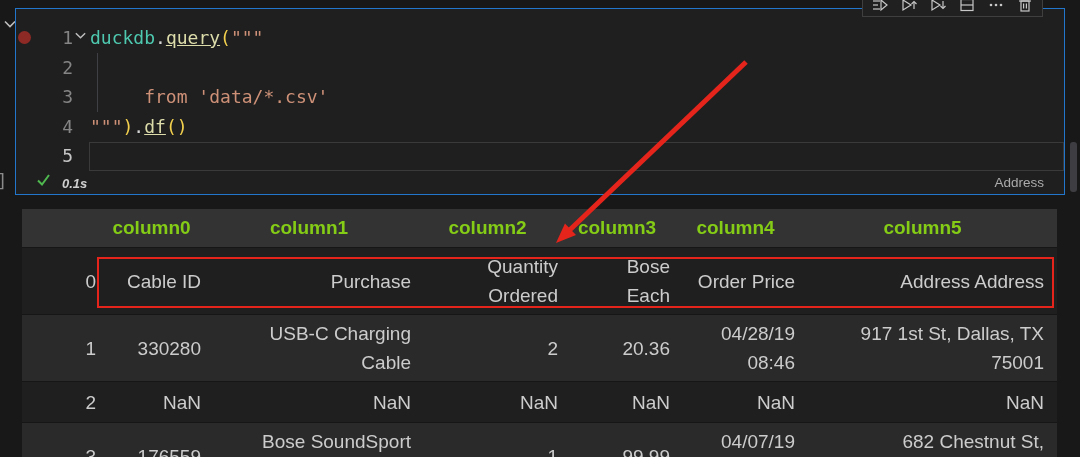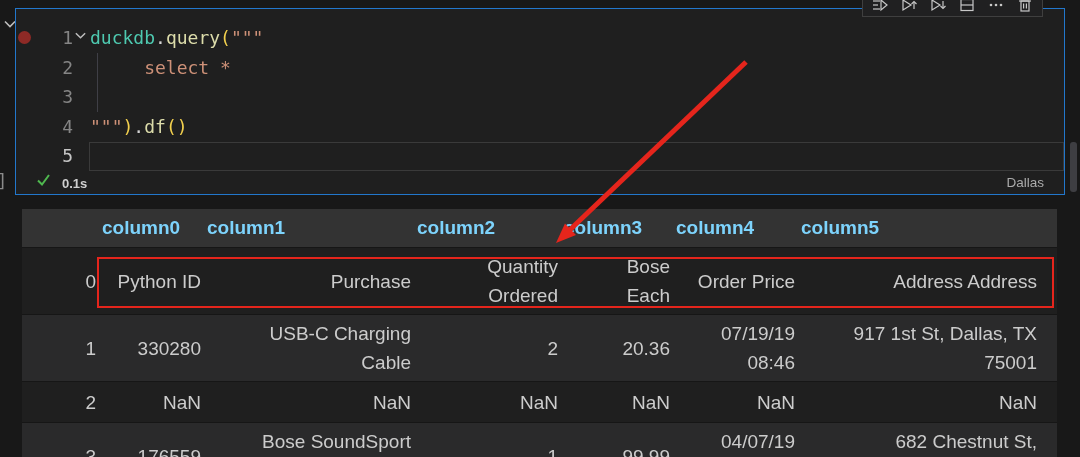--- a/index.html
+++ b/index.html
@@ -14,36 +14,36 @@
     border:1px solid var(--focusBorder,#2277CC);
     background:var(--cellBg,#1F1F1F);box-sizing:border-box;
   }
   .code-line{position:absolute;left:0;width:100%;height:29px;line-height:29px;
     font-family:"DejaVu Sans Mono",monospace;font-size:18px;}
   .line-no{position:absolute;left:0;width:57px;text-align:right;
     color:var(--lineNo,#858585);}
   .line-no.active{color:var(--lineNoActive,#C6C6C6);}
   .line-code{position:absolute;left:74px;white-space:pre;top:0;}
   .tk-type{color:var(--type,#4EC9B0);}
-  .tk-func{color:var(--func,#DCDCAA);}
+  .tk-func{color:var(--func,#DCDCAA);text-decoration:underline;}
   .tk-bracket{color:var(--bracket,#F2D04E);}
   .tk-string{color:var(--string,#CE9178);}
   .tk-fg{color:var(--fg,#D4D4D4);}
   .fold-guide{position:absolute;left:81px;top:44px;width:1px;height:59px;background:#3F3F46;}
   .cur-line{position:absolute;left:73px;top:133px;width:975px;height:29px;
     border:1px solid #3A3A3A;box-sizing:border-box;}
   .bp-dot{position:absolute;left:2px;top:22px;width:13px;height:13px;border-radius:50%;
     background:var(--breakpoint,#8E2A26);}
   .chev{stroke:#BDBDBD;stroke-width:1.6;fill:none;}
   .fold-chev{position:absolute;left:58px;top:19px;}
   .collapse-chev{position:absolute;left:3px;top:17px;}
   .exec-bracket{position:absolute;left:-3px;top:171px;color:#8A8A8A;
     font-family:"DejaVu Sans Mono",monospace;font-size:17px;}
   .status-check{position:absolute;left:19px;top:162px;}
-  .status-time{position:absolute;left:46px;top:167px;font-size:13px;color:#CFCFCF;font-weight:600;}
+  .status-time{position:absolute;left:46px;top:167px;font-size:13px;color:#CFCFCF;font-weight:600;font-style:italic;}
   .lang-label{position:absolute;right:20px;top:166px;font-size:13.5px;color:#ABABAB;}
   
   .toolbar{
     position:absolute;left:862px;top:-15px;width:181px;height:32px;
     background:#202021;border:1px solid #3F3F3F;box-sizing:border-box;
     display:flex;align-items:flex-end;justify-content:space-between;
     padding:0 8px 2px 8px;
   }
   .tb-icon{width:18px;height:18px;display:inline-block;}
   .tb-icon svg{stroke:#C8C8C8;fill:none;stroke-width:1.2;}
@@ -55,24 +55,24 @@
     border-collapse:collapse;table-layout:fixed;
     font-family:"Liberation Sans",sans-serif;font-size:19px;color:#CCCCCC;}
   .df-table col.c-idx{width:80px;}
   .df-table col.c0{width:105px;}
   .df-table col.c1{width:210px;}
   .df-table col.c2{width:147px;}
   .df-table col.c3{width:112px;}
   .df-table col.c4{width:125px;}
   .df-table col.c5{width:256px;}
   .df-table th{
-    background:var(--tableHeaderBg,#333333);font-weight:700;color:#7dd3fc;
-    text-align:left;height:38px;padding:0 6px 0 0;margin-top:16px;
-  }
-  .df-table th:last-child, .df-table td:last-child{padding-right:20px;}
+    background:var(--tableHeaderBg,#333333);font-weight:700;color:#84cc16;
+    text-align:center;height:38px;padding:0 6px 0 0;margin-top:16px;
+  }
+  .df-table th:last-child, .df-table td:last-child{padding-right:13px;}
   .df-table td{
     text-align:right;vertical-align:middle;padding:0 6px 0 0;
     white-space:pre-line;line-height:29px;border-top:1px solid #161616;
   }
   .row-tall td{height:66px;}
   .row-short td{height:40px;}
   .row-even td{background:#1F1F1F;}
   .row-odd td{background:#2A2A2B;}
   
   .overlay{position:absolute;left:0;top:0;width:1080px;height:457px;pointer-events:none;}
@@ -97,42 +97,42 @@
   </span>
   <div class="fold-guide"></div>
   <div class="cur-line"></div>
   <div id="code-lines">
       <div class="code-line" style="top: 14px;">
         <span class="line-no">1</span>
         <span class="line-code"><span class="tk-type">duckdb</span><span class="tk-fg">.</span><span class="tk-func">query</span><span class="tk-bracket">(</span><span class="tk-string">"""</span></span>
       </div>
       <div class="code-line" style="top: 43.5px;">
         <span class="line-no">2</span>
-        <span class="line-code"><span class="tk-string">     select *</span></span>
       </div>
       <div class="code-line" style="top: 73px;">
         <span class="line-no">3</span>
+        <span class="line-code"><span class="tk-string">     from 'data/*.csv'</span></span>
       </div>
       <div class="code-line" style="top: 102.5px;">
         <span class="line-no">4</span>
         <span class="line-code"><span class="tk-string">"""</span><span class="tk-bracket">)</span><span class="tk-fg">.</span><span class="tk-func">df</span><span class="tk-bracket">(</span><span class="tk-bracket">)</span></span>
       </div>
       <div class="code-line" style="top: 132px;">
         <span class="line-no active">5</span>
         <span class="line-code"></span>
       </div>
     </div>
 
   <span class="status-check">
     <svg width="17" height="17" viewBox="0 0 17 17">
       <polyline points="3,9.5 7,13.5 14,4" fill="none" stroke="var(--checkGreen,#4FB84F)" stroke-width="2"></polyline>
     </svg>
   </span>
   <span class="status-time">0.1s</span>
-  <span class="lang-label">Dallas</span>
+  <span class="lang-label">Address</span>
 </div>
 
 <div class="toolbar" id="toolbar">
     <span class="tb-icon"><svg viewBox="0 0 18 18" width="18" height="18">
         <line x1="2" y1="5" x2="9" y2="5"></line>
         <line x1="2" y1="9" x2="7" y2="9"></line>
         <line x1="2" y1="13" x2="9" y2="13"></line>
         <polygon points="10,4 16,9 10,14"></polygon>
       </svg></span>
     <span class="tb-icon"><svg viewBox="0 0 18 18" width="18" height="18">
@@ -182,37 +182,37 @@
         <th>column1</th>
         <th>column2</th>
         <th>column3</th>
         <th>column4</th>
         <th>column5</th>
       </tr>
     </thead>
   <tbody id="df-body">
       <tr class="row-tall row-even">
         <td>0</td>
-        <td>Python ID</td>
+        <td>Cable ID</td>
         <td>Purchase</td>
         <td>Quantity
 Ordered</td>
         <td>Bose
 Each</td>
         <td>Order Price</td>
         <td>Address Address</td>
       </tr>
       <tr class="row-tall row-odd">
         <td>1</td>
         <td>330280</td>
         <td>USB-C Charging
 Cable</td>
         <td>2</td>
         <td>20.36</td>
-        <td>07/19/19
+        <td>04/28/19
 08:46</td>
         <td>917 1st St, Dallas, TX
 75001</td>
       </tr>
       <tr class="row-short row-even">
         <td>2</td>
         <td>NaN</td>
         <td>NaN</td>
         <td>NaN</td>
         <td>NaN</td>

